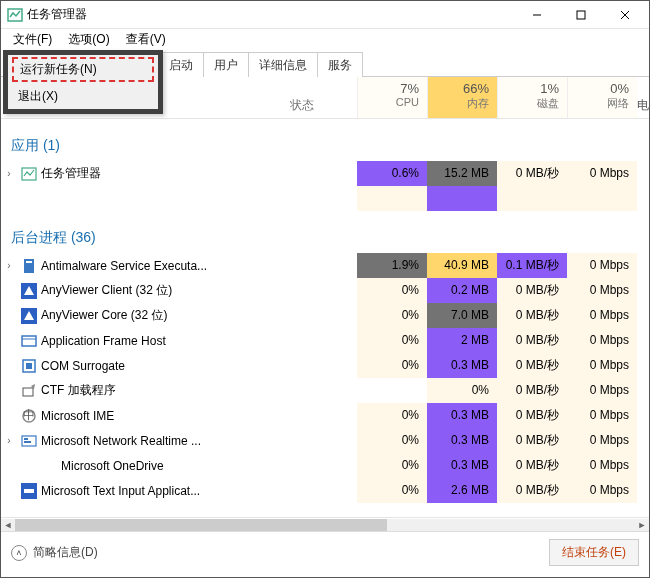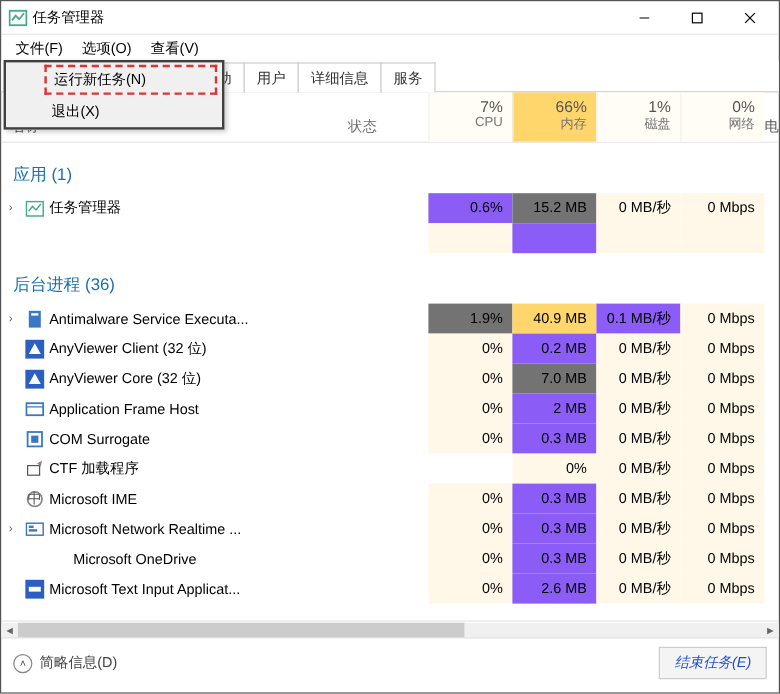--- a/index.html
+++ b/index.html
@@ -2,23 +2,23 @@
 <html><head>
 <meta charset="utf-8">
 <style>
 * { margin: 0; padding: 0; box-sizing: border-box; font-family: "Microsoft YaHei", "Segoe UI", sans-serif; font-size: 12px; }
 body { background: #fff; width: 650px; height: 578px; overflow: hidden; border: 1px solid #555; }
 .titlebar { height: 28px; display: flex; align-items: center; padding: 0 2px; border-bottom: 1px solid #e5e5e5; }
 .titlebar .title-icon { width: 16px; height: 16px; margin: 0 4px; }
 .titlebar .title-text { flex: 1; font-size: 12px; color: #000; }
 .win-btns { display: flex; }
 .win-btn { width: 44px; height: 26px; display: flex; align-items: center; justify-content: center; color: #333; }
-.menubar { height: 22px; display: flex; align-items: center; padding: 0 4px; position: relative; }
+.menubar { height: 22px; display: flex; align-items: flex-start; padding: 0 4px; position: relative; }
 .menubar .menu-item { padding: 2px 8px; color: #000; }
-.dropdown { position: absolute; left: 2px; top: 21px; width: 184px; background: #f0f0f0; border: 2px solid #404040; box-shadow: 2px 2px 4px rgba(0,0,0,0.2); z-index: 10; padding-left: 28px; }
+.dropdown { position: absolute; left: 2px; top: 21px; width: 160px; background: #f0f0f0; border: 5px solid #404040; box-shadow: 2px 2px 4px rgba(0,0,0,0.2); z-index: 10; }
 .dropdown .dd-item { padding: 4px 10px; color: #000; }
 .dd-hl { border: 2px dashed #d33; margin: 2px 4px; padding: 2px 6px !important; }
 .tabbar { height: 26px; display: flex; border-bottom: 1px solid #ccc; padding-left: 158px; background: #fff; }
 .tab { padding: 4px 10px; border: 1px solid #ccc; border-bottom: none; background: #fff; margin-right: -1px; color: #333; position: relative; top: 1px; }
 .header-row { display: flex; height: 42px; border-bottom: 1px solid #e5e5e5; }
 .hdr-name { flex: 1; display: flex; align-items: flex-end; padding: 0 8px 4px 8px; color: #555; }
 .hdr-status { width: 80px; display: flex; align-items: flex-end; justify-content: center; padding-bottom: 4px; color: #737373; margin-right: 15px; }
 .hdr-col { width: 70px; text-align: right; padding: 4px 8px 4px 0; border-left: 1px solid #eee; }
 .hdr-col .pct { color: #555; font-size: 13px; }
 .hdr-col .lbl { color: #777; font-size: 11px; }
@@ -38,21 +38,21 @@
 .heat3 { background: #ffd66b; }
 .heatB0 { background: #fffdf5; }
 .scrollbar-h { height: 14px; border-top: 1px solid #e5e5e5; display:flex; align-items:center; }
 .scrollbar-h .track { flex:1; height:12px; background:#f0f0f0; position:relative; }
 .scrollbar-h .thumb { position:absolute; left:0; width:60%; height:100%; background:#ccc; }
 .scrollbar-h .arrow { width:14px; height:12px; background:#f0f0f0; display:flex; align-items:center; justify-content:center; color:#666; font-size:9px; }
 .footer { height: 42px; border-top: 1px solid #ddd; display: flex; align-items: center; padding: 0 10px; }
 .footer .collapse { display: flex; align-items: center; gap: 6px; color: #444; }
 .footer .collapse .circ { width: 16px; height: 16px; border: 1px solid #888; border-radius: 50%; display:flex; align-items:center; justify-content:center; font-size:9px; }
 .footer .spacer { flex: 1; }
-.footer .end-btn { padding: 4px 12px; border: 1px solid #ccc; background: #f4f4f4; color: #1d4ed8; font-style: italic; }
+.footer .end-btn { padding: 4px 12px; border: 1px solid #ccc; background: #f4f4f4; color: #c2410c; }
 .ic-tm svg, .ic-box svg { width:16px; height:16px; }
 </style>
 </head>
 <body>
 
 <div class="titlebar">
   <span class="title-icon ic-tm">
     <svg viewBox="0 0 16 16">
         <rect x="1" y="2" width="14" height="12" fill="none" stroke="#4a8" stroke-width="1.5"></rect>
         <polyline points="3,10 6,6 9,9 13,4" fill="none" stroke="#4a8" stroke-width="1.5"></polyline>

